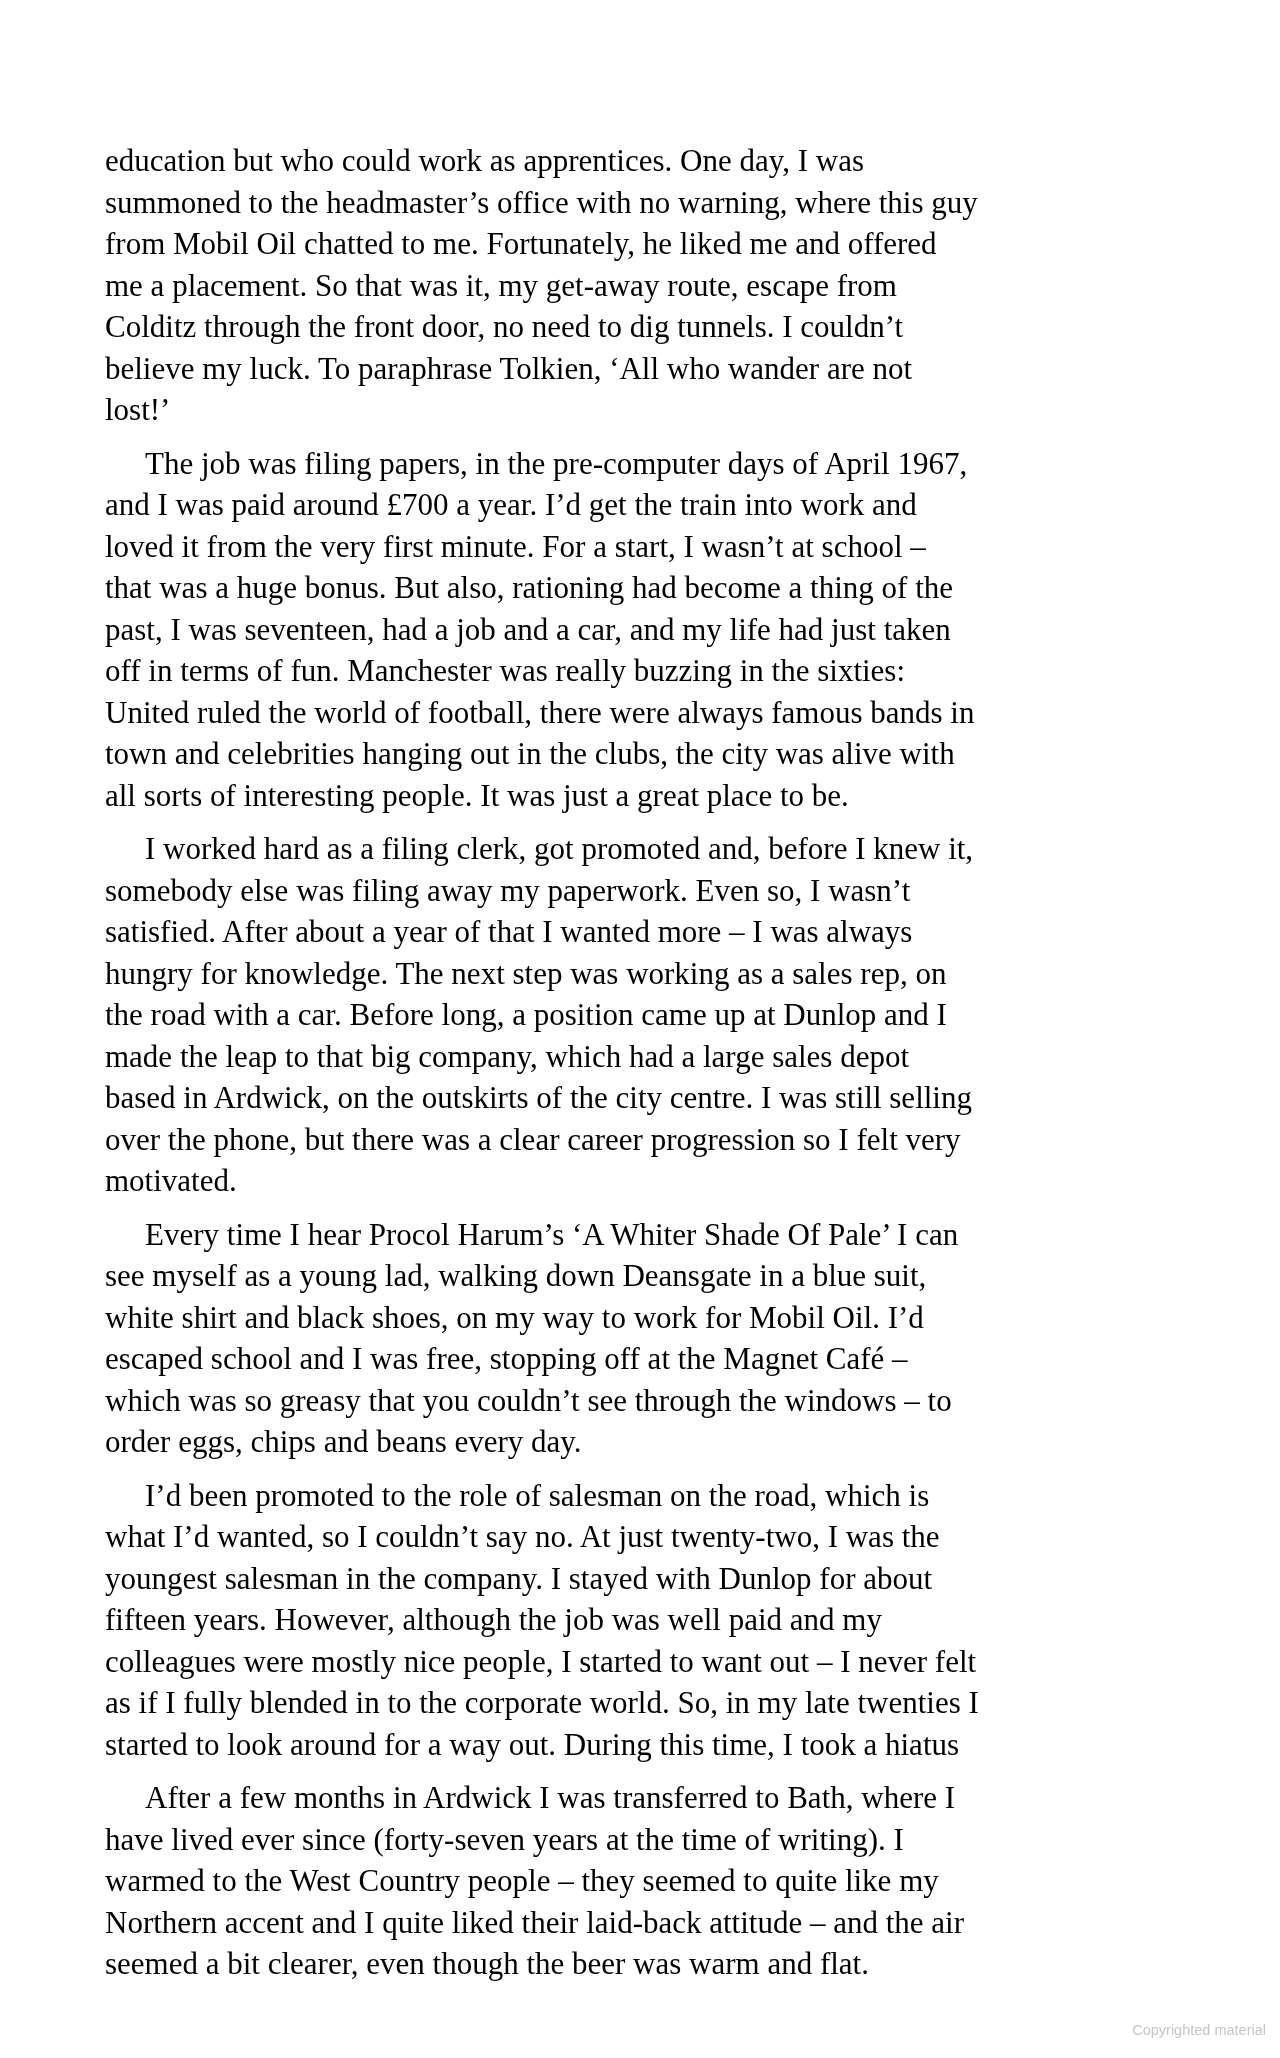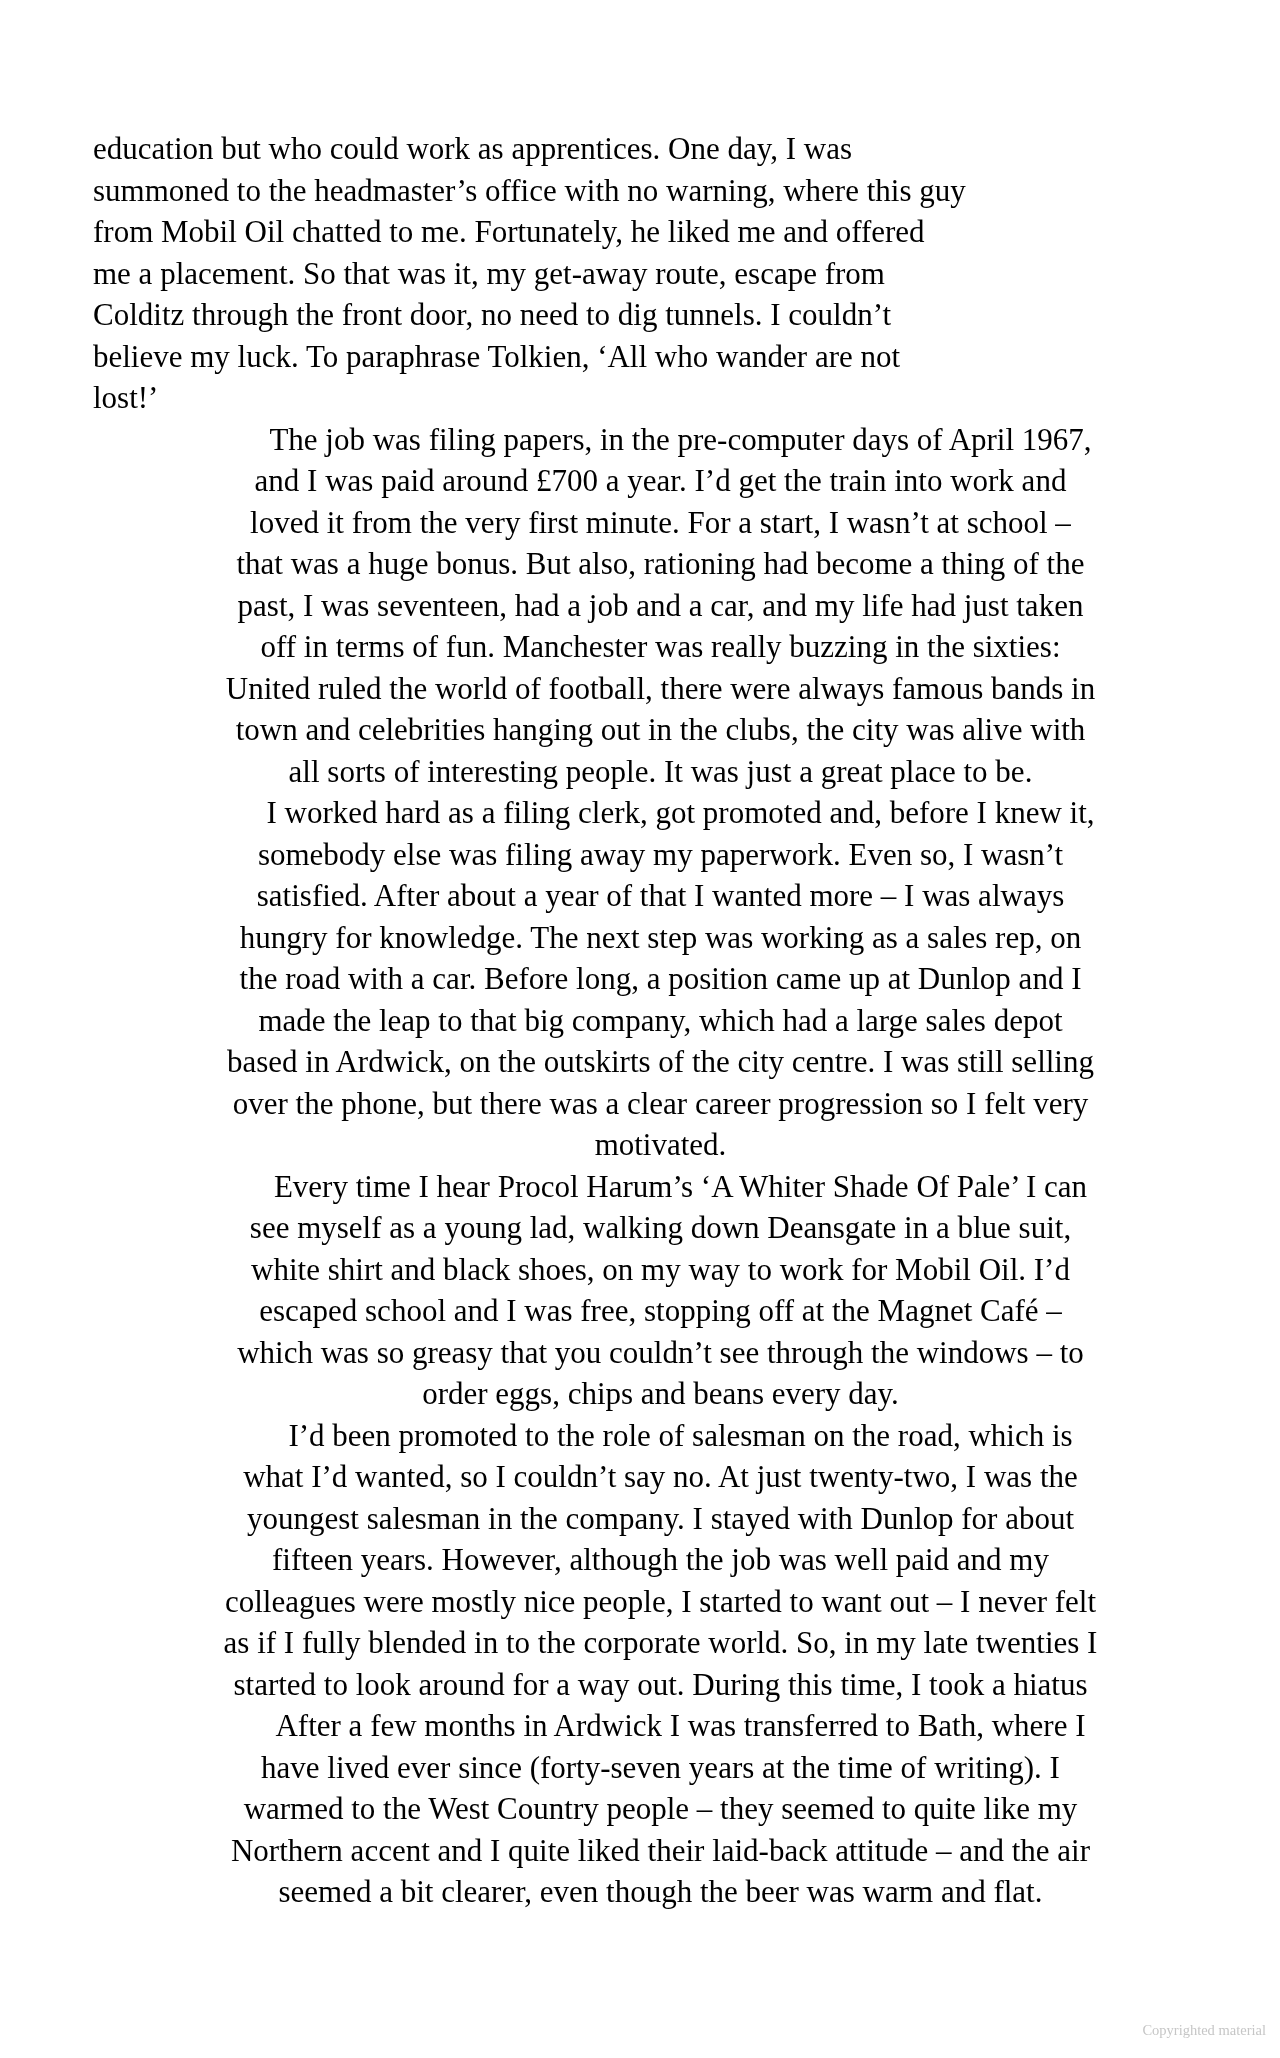--- a/index.html
+++ b/index.html
@@ -23,33 +23,32 @@
       position: absolute;
       left: 93px;
       top: 128px;
       width: 1135px;
       font-size: 31px;
       line-height: 41.5px;
       color: #000000;
       letter-spacing: 0px;
     }
     .para {
-      margin: 0;
+      margin: 12px;
       padding: 0;
       white-space: pre-line;
     }
     .para.indent {
       text-indent: 40px;
-      text-align: center;
     }
     .watermark {
       position: absolute;
       right: 14px;
       top: 2022px;
-      font-family: Liberation Serif, serif;
+      font-family: Liberation Sans, sans-serif;
       font-size: 14.5px;
       color: #c6c6c6;
     }
   </style>
 </head>
 <body>
 
 <div class="page">
   <div class="text-block">
     <p class="para">education but who could work as apprentices. One day, I was

